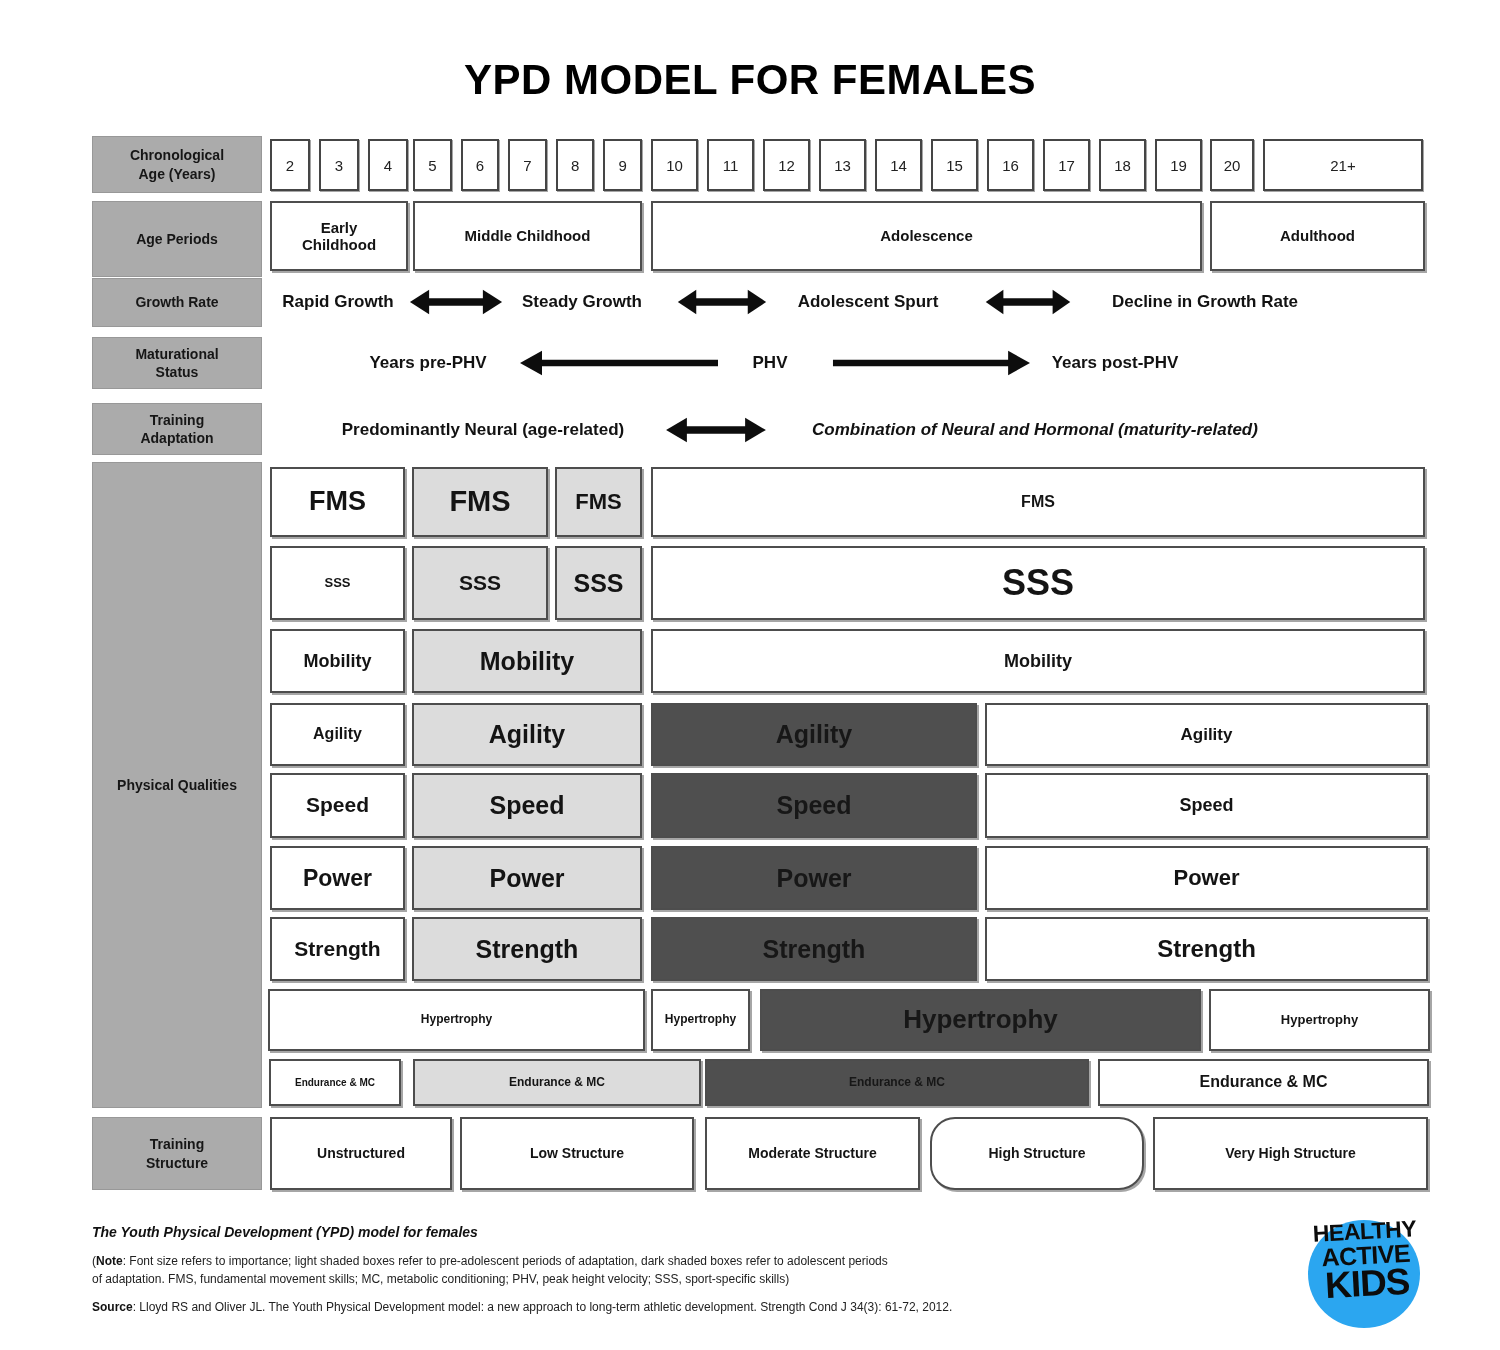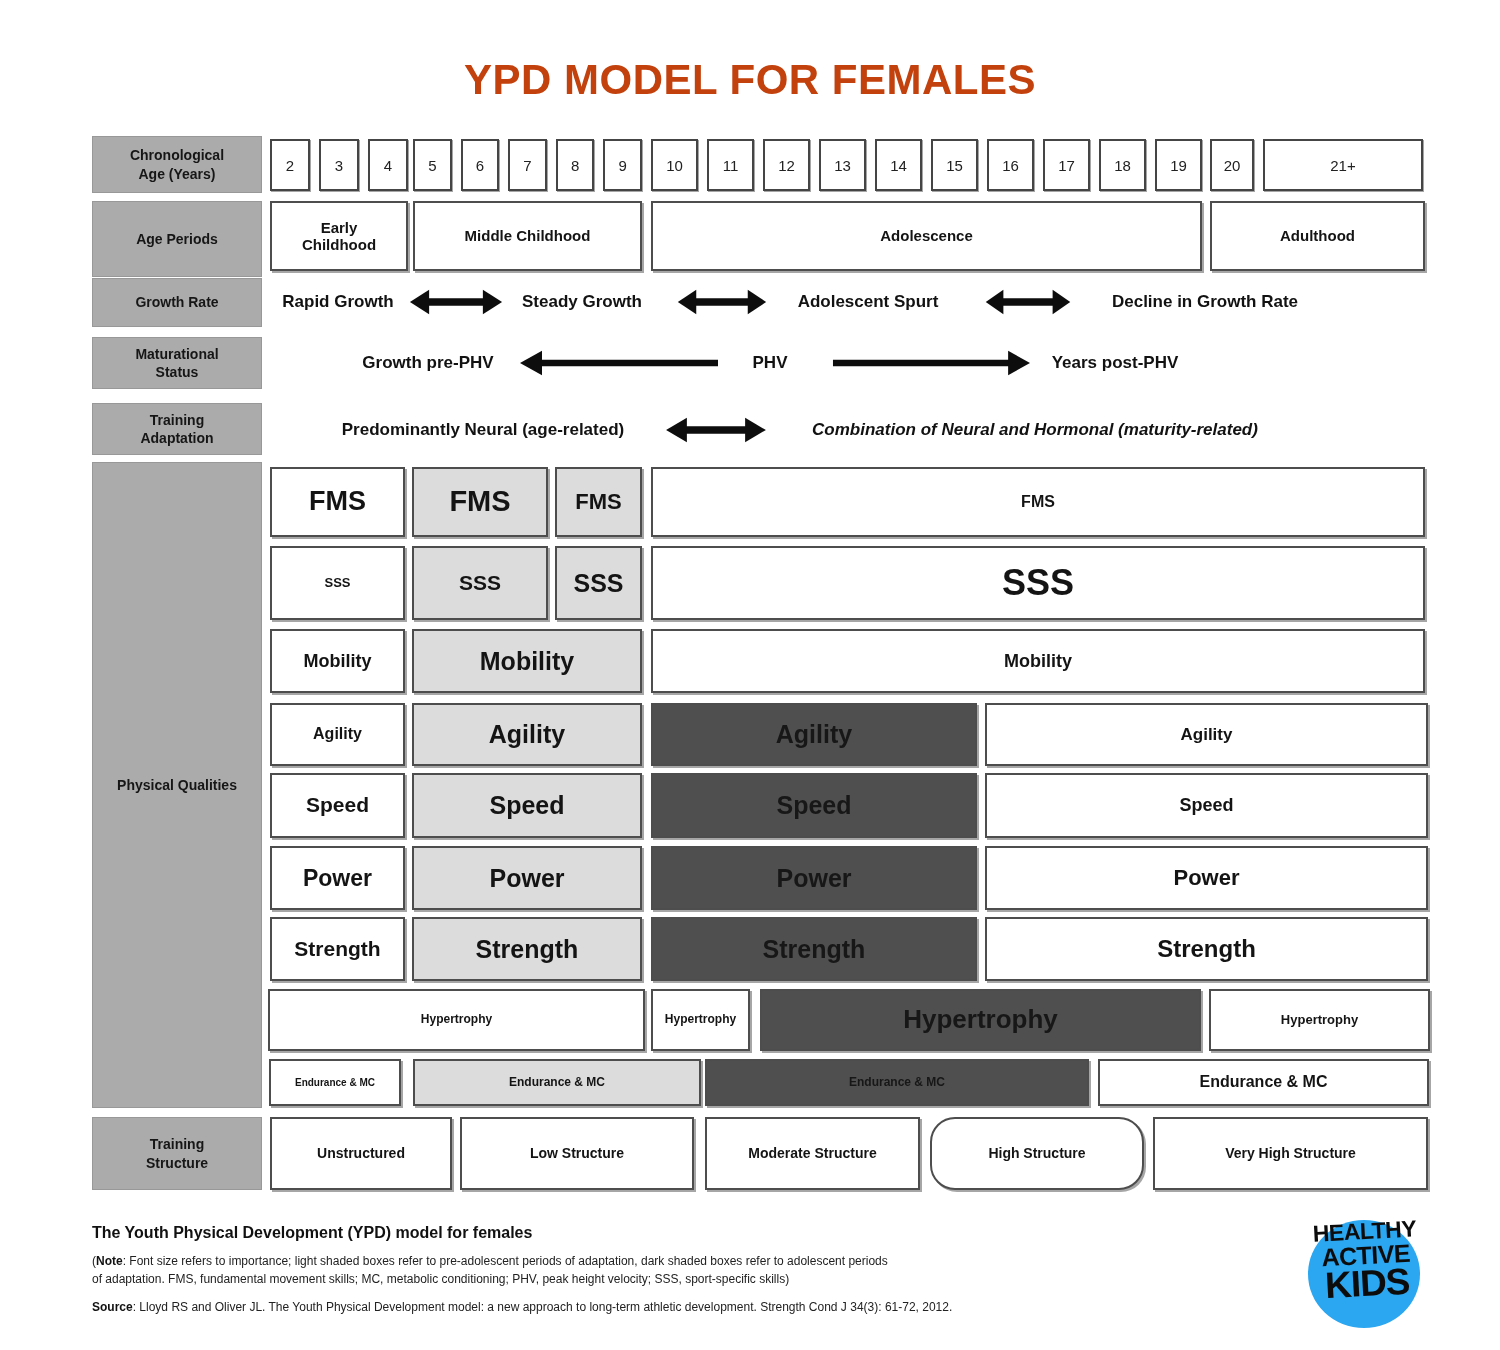--- a/index.html
+++ b/index.html
@@ -1,21 +1,21 @@
 <!DOCTYPE html>
 <html><head>
 <meta charset="utf-8">
 <style>
   * { box-sizing: border-box; margin: 0; padding: 0; }
   html,body { background:#ffffff; }
   body { width:1500px; height:1350px; font-family:"Liberation Sans", sans-serif; color:#1a1a1a; }
   .canvas { position:relative; width:1500px; height:1350px; background:#fff; overflow:hidden; }
 
   .title { position:absolute; top:56px; left:0; width:1500px; text-align:center;
-           font-size:42px; font-weight:800; color:#c2410c; letter-spacing:.5px; }
+           font-size:42px; font-weight:800; color:#000000; letter-spacing:.5px; }
 
   .rowlabel { position:absolute; left:92px; width:170px; background:#ababab; border:1px solid #989898;
               display:flex; align-items:center; justify-content:center; text-align:center;
               font-weight:700; font-size:14px; color:#161616; line-height:1.3; padding:4px 24px; }
 
   .box { position:absolute; display:flex; align-items:center; justify-content:center; text-align:center;
          background:#fff; border:2px solid #4d4d4d; box-shadow:2px 2px 0 rgba(0,0,0,.35);
          font-weight:700; color:#141414; line-height:1.15; }
   .light { background:#dcdcdc; }
   .dark  { background:#4f4f4f; color:#171717; }
@@ -23,21 +23,21 @@
   .agegroup { position:absolute; top:139px; height:52px; display:flex; gap:9px; }
   .agebox { flex:1; background:#fff; border:2px solid #454545; box-shadow:1px 1px 0 rgba(0,0,0,.35);
             display:flex; align-items:center; justify-content:center; font-size:15px; font-weight:500; color:#222; }
   .agewide { flex:0 0 160px; }
   .agenarrow { flex:0 0 44px; }
 
   .flowtext { position:absolute; white-space:nowrap; font-weight:700; font-size:17px;
               transform:translateX(-50%); color:#121212; line-height:22px; }
   .arr { position:absolute; display:block; }
 
-  .caption { position:absolute; left:92px; top:1224px; font-size:16px; font-weight:700; color:#111; }
+  .caption { position:absolute; left:92px; top:1224px; font-size:14px; font-weight:700; color:#111;font-style:italic; }
   .note { position:absolute; left:92px; top:1252px; width:800px; font-size:12px; line-height:1.5; color:#222; }
   .source { position:absolute; left:92px; top:1298px; width:960px; font-size:12px; line-height:1.5; color:#222; }
   .bold { font-weight:700; color:#111; }
 
   .logo { position:absolute; left:1296px; top:1204px; width:140px; height:140px; }
   .logo-circle { position:absolute; left:12px; top:16px; width:112px; height:108px; border-radius:50%; background:#2ba6f0; }
   .logo-words { position:absolute; left:0; top:16px; width:140px; text-align:center; transform:rotate(-3deg);
                 font-weight:900; color:#0c0c0c; }
   .lw1 { font-size:23px; line-height:.98; letter-spacing:-.5px; }
   .lw2 { font-size:25px; line-height:.98; letter-spacing:-.5px; }
@@ -101,21 +101,21 @@
   </svg>
   <span class="flowtext" style="left:868px;top:291px;">Adolescent Spurt</span>
   <svg class="arr" style="left:984px;top:288px;width:88px;height:28px;" viewBox="0 0 100 30" preserveAspectRatio="none">
     <path d="M16 15 H84" stroke="#0d0d0d" stroke-width="8"></path>
       <path d="M22 2 L2 15 L22 28 Z" fill="#0d0d0d"></path>
       <path d="M78 2 L98 15 L78 28 Z" fill="#0d0d0d"></path>
   </svg>
   <span class="flowtext" style="left:1205px;top:291px;">Decline in Growth Rate</span>
 
   <div class="rowlabel" style="top:337px;height:52px;">Maturational Status</div>
-  <span class="flowtext" style="left:428px;top:352px;">Growth pre-PHV</span>
+  <span class="flowtext" style="left:428px;top:352px;">Years pre-PHV</span>
   <svg class="arr" style="left:518px;top:349px;width:205px;height:28px;" viewBox="0 0 205 30" preserveAspectRatio="none">
     <path d="M18 15 H200" stroke="#0d0d0d" stroke-width="7"></path>
       <path d="M24 2 L2 15 L24 28 Z" fill="#0d0d0d"></path>
   </svg>
   <span class="flowtext" style="left:770px;top:352px;">PHV</span>
   <svg class="arr" style="left:828px;top:349px;width:204px;height:28px;" viewBox="0 0 205 30" preserveAspectRatio="none">
     <path d="M5 15 H187" stroke="#0d0d0d" stroke-width="7"></path>
       <path d="M181 2 L203 15 L181 28 Z" fill="#0d0d0d"></path>
   </svg>
   <span class="flowtext" style="left:1115px;top:352px;">Years post-PHV</span>

